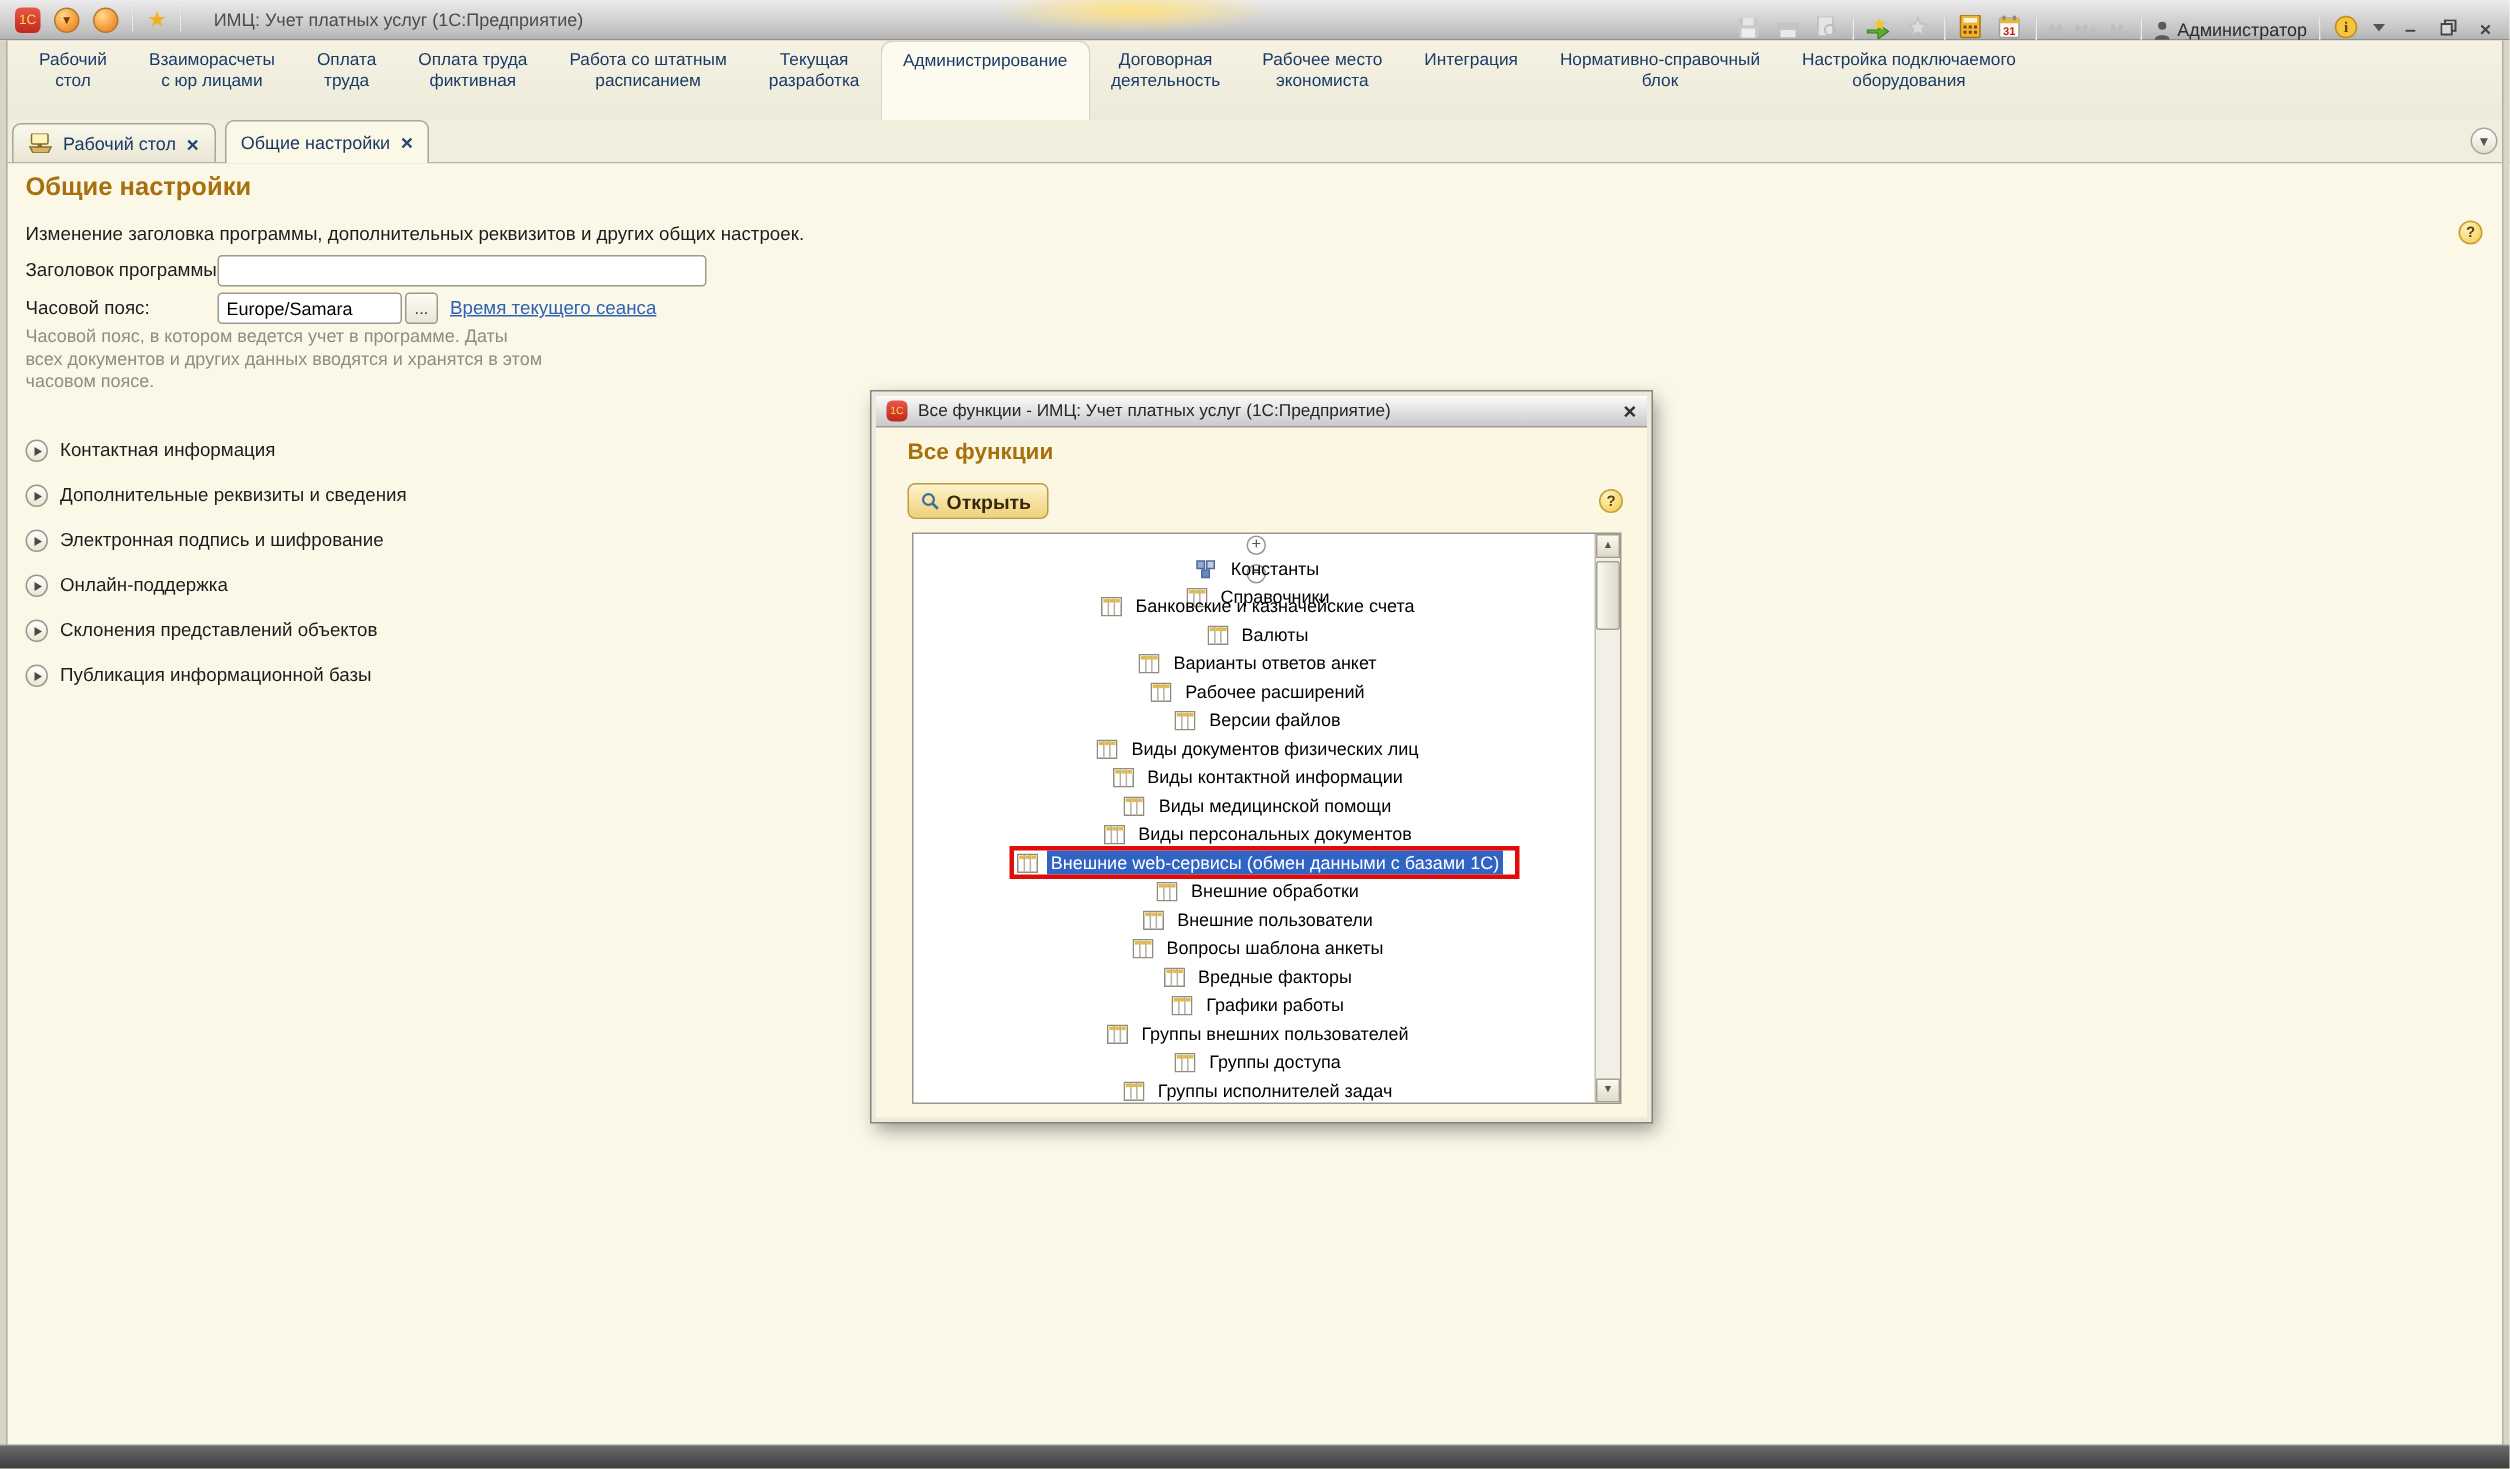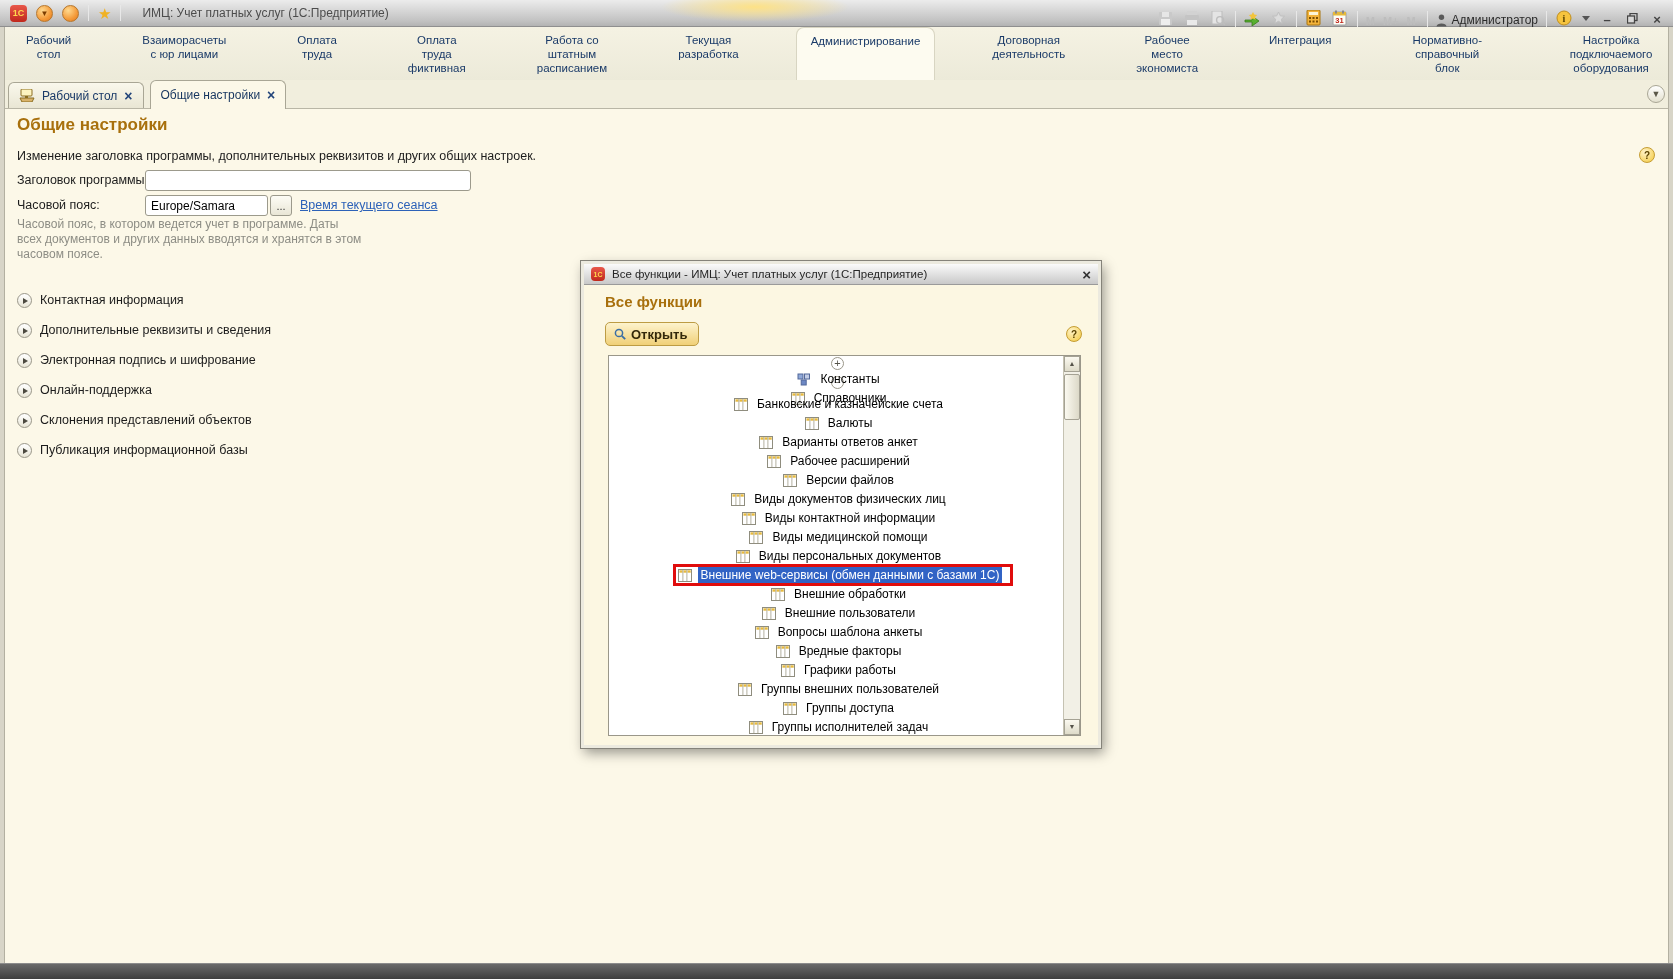--- a/index.html
+++ b/index.html
@@ -8,37 +8,37 @@
 
   
   .titlebar { position:absolute; left:0; top:0; width:1673px; height:27px;
     background:linear-gradient(#ececec,#c2c2c2 80%,#b3b3b3);
     border-bottom:1px solid #8f8f8f; display:flex; align-items:center; }
   .titlebar .glow { position:absolute; left:660px; top:-8px; width:190px; height:30px;
     background:radial-gradient(ellipse at center, rgba(255,226,130,.95), rgba(255,226,130,0) 70%);
     pointer-events:none; }
   .tb-left { display:flex; align-items:center; gap:9px; padding-left:10px; }
   .applogo { width:17px; height:17px; border-radius:4px;
-    background:linear-gradient(#e8574a,#c0281c); color:#ffd84d; font-size:9px; font-weight:bold;
+    background:linear-gradient(#e8574a,#c0281c); color:#ffd84d; font-size:9px; font-weight:normal;
     display:flex; align-items:center; justify-content:center; }
   .ball { width:17px; height:17px; border-radius:50%; border:1px solid #b5762c;
     background:radial-gradient(circle at 35% 30%, #ffd98f, #f49b3a 60%, #e2761d);
     display:flex; align-items:center; justify-content:center; font-size:8px; color:#7a3c00; }
   .tb-star { color:#f0b224; font-size:15px; line-height:1; }
   .tb-sep { width:1px; height:16px; background:#9c9c9c; border-right:1px solid #e8e8e8; }
   .tb-title { margin-left:12px; font-size:12px; color:#4c4c4c; }
   .tb-right { position:absolute; right:8px; top:0; height:27px; display:flex; align-items:flex-end; gap:8px; }
   .tico { display:flex; align-items:center; justify-content:center; width:18px; height:18px; }
   .mbtn { font-size:11px; font-weight:bold; color:#bdbdbd; }
   .tb-user { display:flex; align-items:center; gap:4px; font-size:12px; color:#2b2b2b; }
   .winbtn { font-size:13px; color:#444; width:16px; text-align:center; font-weight:bold; }
 
   
   .ribbon { position:absolute; left:0; top:27px; width:1673px; height:53px;
-    background:linear-gradient(#f5f2e3,#ecead9); display:flex; align-items:stretch; padding-left:12px;gap:43px; }
+    background:linear-gradient(#f5f2e3,#ecead9); display:flex; align-items:stretch; padding-left:12px; }
   .rtab { padding:6px 14px 0 14px; font-size:11.5px; color:#1a3a68; text-align:center;
     white-space:pre-line; line-height:14px; cursor:pointer; }
   .rtab[data-sel="true"] { background:#fdfbf0; border:1px solid #d8d5c2; border-bottom:none;
     border-radius:8px 8px 0 0; font-weight:normal; }
 
   
   .doctabs { position:absolute; left:0; top:80px; width:1673px; height:29px;
     background:#f1eedd; border-bottom:1px solid #b9b6a6; display:flex; align-items:flex-end; padding-left:8px; }
   .dtab { height:26px; display:flex; align-items:center; gap:7px; padding:0 10px;
     border:1px solid #a9a695; border-bottom:none; border-radius:6px 6px 0 0;

